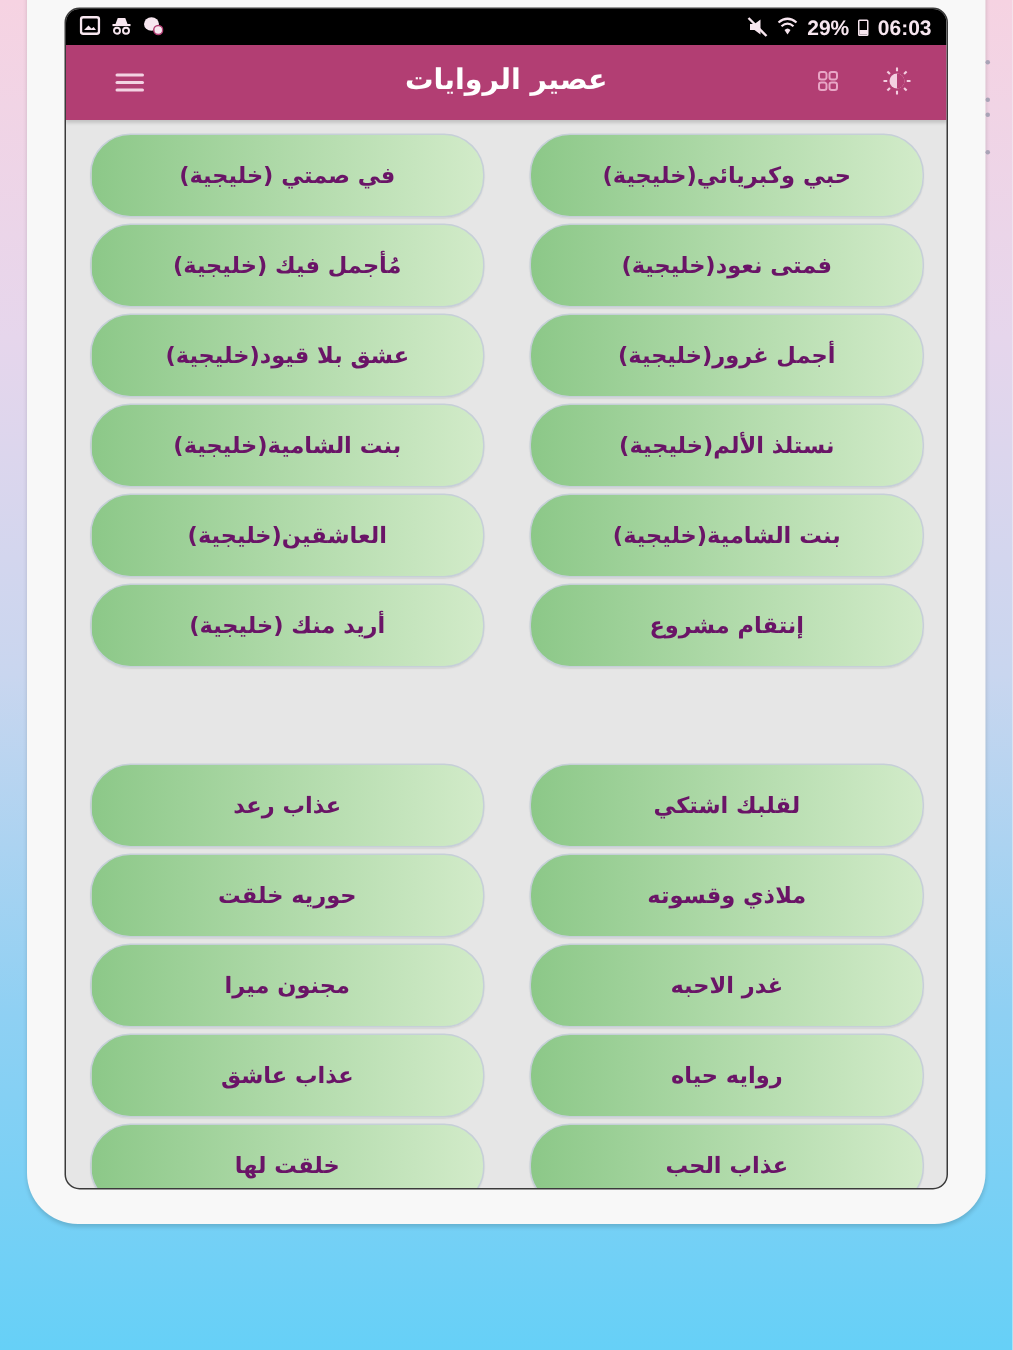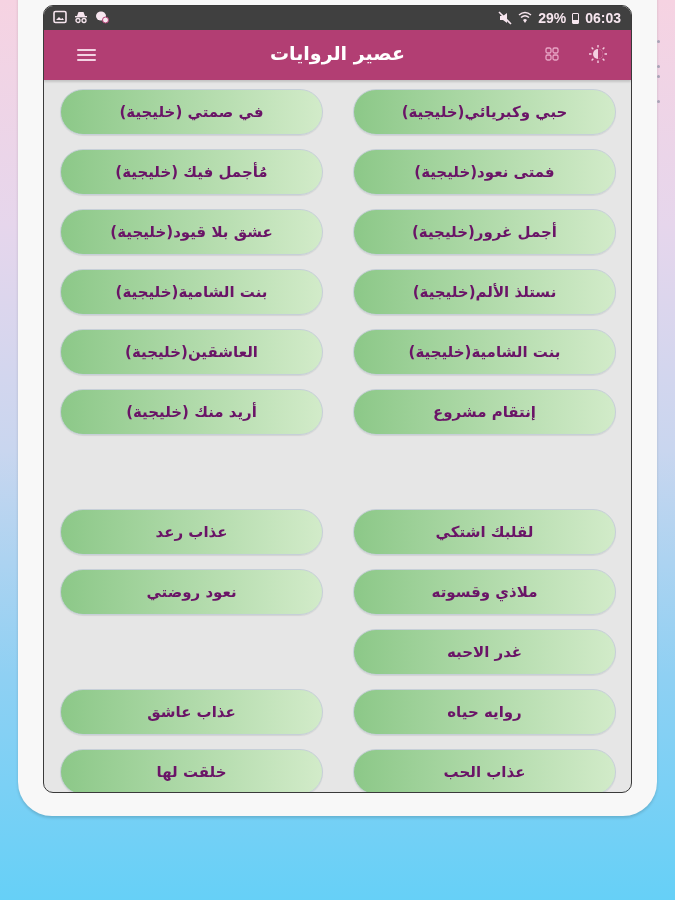--- a/index.html
+++ b/index.html
@@ -25,21 +25,21 @@
     position: absolute;
     left: 43px; top: 5px;
     width: 589px; height: 788px;
     border: 1.5px solid #3a3a3a;
     border-radius: 10px;
     background: #e6e6e6;
     overflow: hidden;
   }
   .status-bar {
     position: absolute; left: 0; top: 0; width: 100%; height: 24px;
-    background: #404040;
+    background: #000000;
     color: #f7e6ef;
     font-family: "Liberation Sans", sans-serif;
     font-weight: bold;
     font-size: 14px;
   }
   .status-left { position: absolute; left: 9px; top: 4px; display: flex; gap: 7px; align-items: center; }
   .status-right { position: absolute; right: 10px; top: 4px; display: flex; gap: 6px; align-items: center; }
   .sb-icon { width: 14px; height: 14px; display: inline-block; }
   .battery {
     display: inline-block; width: 7px; height: 11px; border: 1px solid #f7e6ef; border-radius: 1px;
@@ -58,21 +58,21 @@
   }
   .menu-btn { position: absolute; left: 33px; top: 17px; width: 20px; height: 16px; cursor: pointer; }
   .menu-btn span { position: absolute; left: 0; width: 19px; height: 2px; background: #f3d3e3; border-radius: 1px; }
   .grid-btn { position: absolute; left: 500px; top: 16px; width: 16px; height: 16px; cursor: pointer; }
   .theme-btn { position: absolute; left: 544px; top: 14px; width: 20px; height: 20px; cursor: pointer; }
   .list {
     position: absolute; left: 0; top: 74px; width: 100%; bottom: 0;
   }
   .novel-btn {
     position: absolute;
-    width: 263px; height: 46px;
+    width: 263px; height: 56px;
     border-radius: 27px;
     background: linear-gradient(90deg, #8cc888 0%, #acd8a6 45%, #d2ebc9 100%);
     border: 1.5px solid #c6cfd8;
     box-shadow: 0 1px 1px rgba(0,0,0,0.08);
     display: flex; align-items: center; justify-content: center;
     color: #6a1467;
     font-weight: bold;
     font-size: 15px;
     font-family: "DejaVu Sans", sans-serif;
     direction: rtl;
@@ -171,23 +171,24 @@
     <div class="novel-btn" style="left:16px;top:249px">العاشقين(خليجية)</div>
 
     <div class="novel-btn" style="left:309px;top:309px">إنتقام مشروع</div>
     <div class="novel-btn" style="left:16px;top:309px">أريد منك (خليجية)</div>
 
 
     <div class="novel-btn" style="left:309px;top:429px">لقلبك اشتكي</div>
     <div class="novel-btn" style="left:16px;top:429px">عذاب رعد</div>
 
     <div class="novel-btn" style="left:309px;top:489px">ملاذي وقسوته</div>
-    <div class="novel-btn" style="left:16px;top:489px">نعود روضتي</div>
+    <div class="novel-btn" style="left:16px;top:489px">حوريه خلقت</div>
 
     <div class="novel-btn" style="left:309px;top:549px">غدر الاحبه</div>
+    <div class="novel-btn" style="left:16px;top:549px">مجنون ميرا</div>
 
     <div class="novel-btn" style="left:309px;top:609px">روايه حياه</div>
     <div class="novel-btn" style="left:16px;top:609px">عذاب عاشق</div>
 
     <div class="novel-btn" style="left:309px;top:669px">عذاب الحب</div>
     <div class="novel-btn" style="left:16px;top:669px">خلقت لها</div>
   </div>
 </div>
 
 </body></html>

